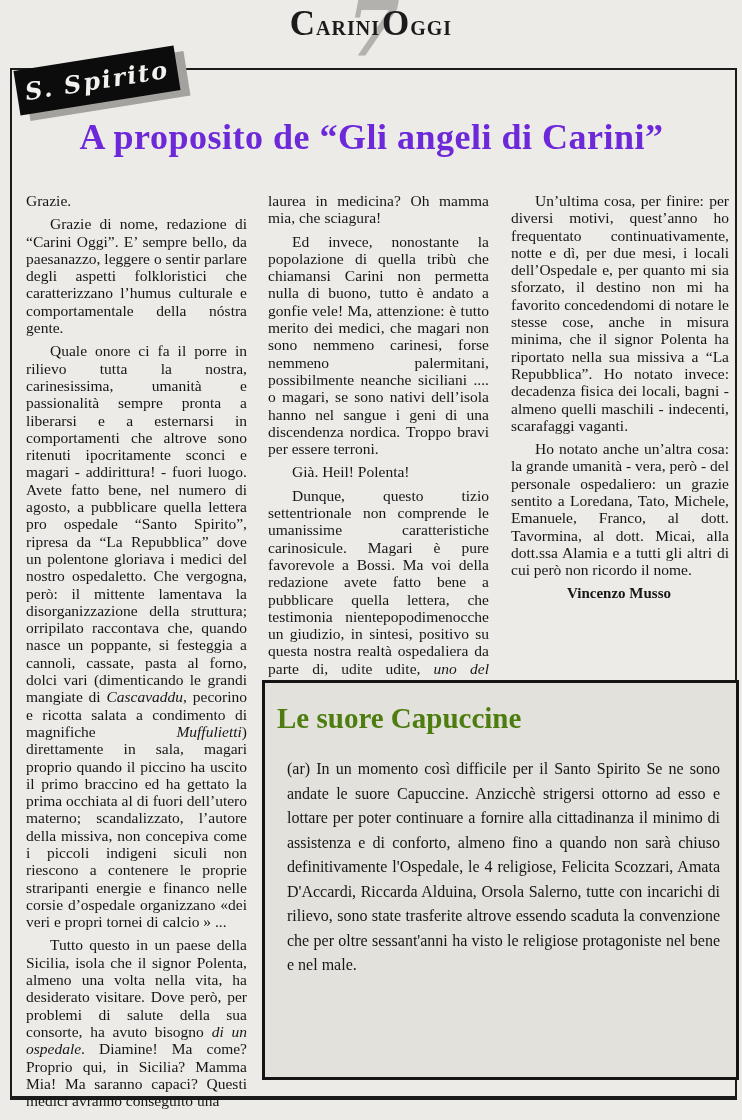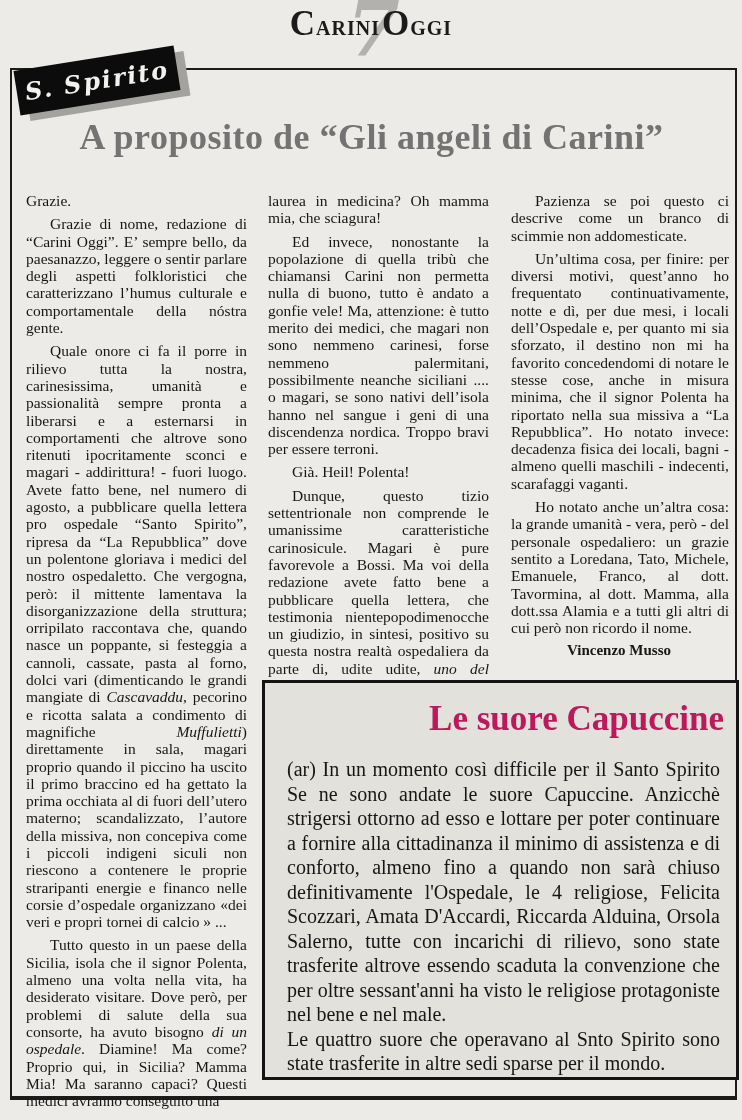--- a/index.html
+++ b/index.html
@@ -45,21 +45,21 @@
   .banner-text {
     color:#f2f1ee; font-style:italic; font-weight:700;
     font-size:24px; letter-spacing:2px;
     font-family:"DejaVu Serif", serif;
   }
   
   .headline {
     position:absolute; top:116px; left:30px; width:683px;
     margin:0; text-align:center;
     font-size:36px; font-weight:700; letter-spacing:0.5px;
-    color:#737373; z-index:2;
+    color:#6d28d9; z-index:2;
   }
   
   .col {
     position:absolute; top:186px;
     width:233px;
     text-align:justify;
     font-size:15.5px; line-height:17.3px;
     z-index:2;
   }
   .col p { margin:6px; }
@@ -72,28 +72,28 @@
   
   .suore-box {
     position:absolute; left:262px; top:680px;
     width:477px; height:400px;
     background:#e3e1dc;
     border:3px solid #141414;
     box-sizing:border-box;
     z-index:4; overflow:hidden;
   }
   .suore-title {
-    margin:16px 12px 0; text-align:right;
-    font-weight:700; font-size:35px; line-height:39px;
-    color:#be185d;
+    margin:16px 12px 0; text-align:left;
+    font-weight:700; font-size:29px; line-height:39px;
+    color:#4d7c0f;
   }
   .suore-body {
     margin:19px 16px 0 22px;
     text-align:justify;
-    font-size:20px; line-height:24.5px;
+    font-size:16px; line-height:24.5px;
   }
   .suore-body p { margin:0; }
 </style>
 </head>
 <body>
 
 <div>
 
   <span class="numeral">7</span>
   <h1 class="mast-title"><span class="mast-word">Carini</span><span class="mast-word">Oggi</span></h1>
@@ -114,27 +114,25 @@
   </div>
 
   <div class="col col2">
     <p>laurea in medicina? Oh mamma mia, che sciagura!</p>
     <p class="indent">Ed invece, nonostante la popolazione di quella tribù che chiamansi Carini non permetta nulla di buono, tutto è andato a gonfie vele! Ma, attenzione: è tutto merito dei medici, che magari non sono nemmeno carinesi, forse nemmeno palermitani, possibilmente neanche siciliani .... o magari, se sono nativi dell’isola hanno nel sangue i geni di una discendenza nordica. Troppo bravi per essere terroni.</p>
     <p class="indent">Già. Heil! Polenta!</p>
     <p class="indent"><span>Dunque, questo tizio settentrionale non comprende le umanissime caratteristiche carinosicule. Magari è pure favorevole a Bossi. Ma voi della redazione avete fatto bene a pubblicare quella lettera, che testimonia nientepopodimenocche un giudizio, in sintesi, positivo su questa nostra realtà ospedaliera da parte di, udite udite, </span><span class="bi">uno del continente</span><span>.</span></p>
   </div>
 
   <div class="col col3">
-    <p class="indent">Pazienza se poi questo ci descrive come un branco di scimmie non addomesticate.</p>
     <p class="indent">Un’ultima cosa, per finire: per diversi motivi, quest’anno ho frequentato continuativamente, notte e dì, per due mesi, i locali dell’Ospedale e, per quanto mi sia sforzato, il destino non mi ha favorito concedendomi di notare le stesse cose, anche in misura minima, che il signor Polenta ha riportato nella sua missiva a “La Repubblica”. Ho notato invece: decadenza fisica dei locali, bagni - almeno quelli maschili - indecenti, scarafaggi vaganti.</p>
-    <p class="indent">Ho notato anche un’altra cosa: la grande umanità - vera, però - del personale ospedaliero: un grazie sentito a Loredana, Tato, Michele, Emanuele, Franco, al dott. Tavormina, al dott. Mamma, alla dott.ssa Alamia e a tutti gli altri di cui però non ricordo il nome.</p>
+    <p class="indent">Ho notato anche un’altra cosa: la grande umanità - vera, però - del personale ospedaliero: un grazie sentito a Loredana, Tato, Michele, Emanuele, Franco, al dott. Tavormina, al dott. Micai, alla dott.ssa Alamia e a tutti gli altri di cui però non ricordo il nome.</p>
     <p class="signature">Vincenzo Musso</p>
   </div>
 
   <div class="suore-box">
     <h3 class="suore-title"><span>Le suore Capuccine</span><br></h3>
     <div class="suore-body">
       <p>(ar) In un momento così difficile per il Santo Spirito Se ne sono andate le suore Capuccine. Anzicchè strigersi ottorno ad esso e lottare per poter continuare a fornire alla cittadinanza il minimo di assistenza e di conforto, almeno fino a quando non sarà chiuso definitivamente l'Ospedale, le 4 religiose, Felicita Scozzari, Amata D'Accardi, Riccarda Alduina, Orsola Salerno, tutte con incarichi di rilievo, sono state trasferite altrove essendo scaduta la convenzione che per oltre sessant'anni ha visto le religiose protagoniste nel bene e nel male.</p>
-      <p>Le quattro suore che operavano al Snto Spirito sono state trasferite in altre sedi sparse per il mondo.</p>
     </div>
   </div>
 
 </div>
 
 </body></html>

